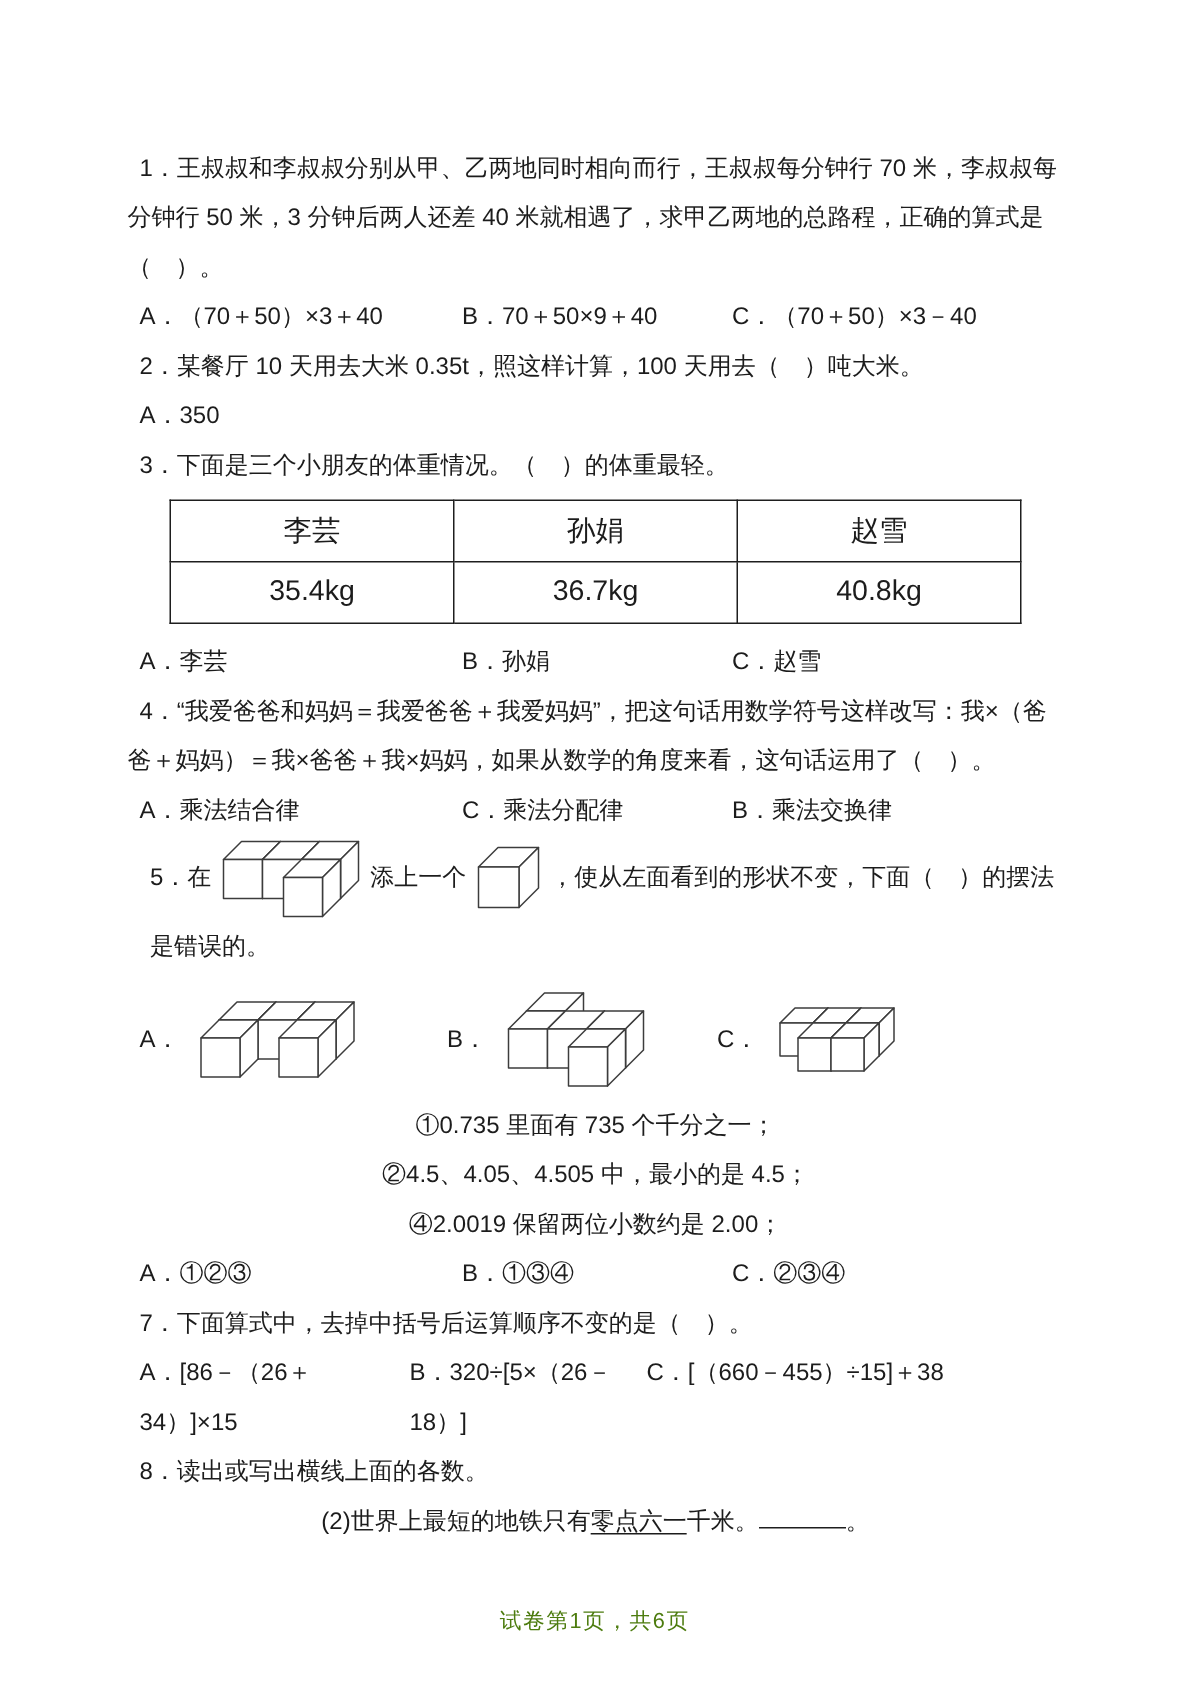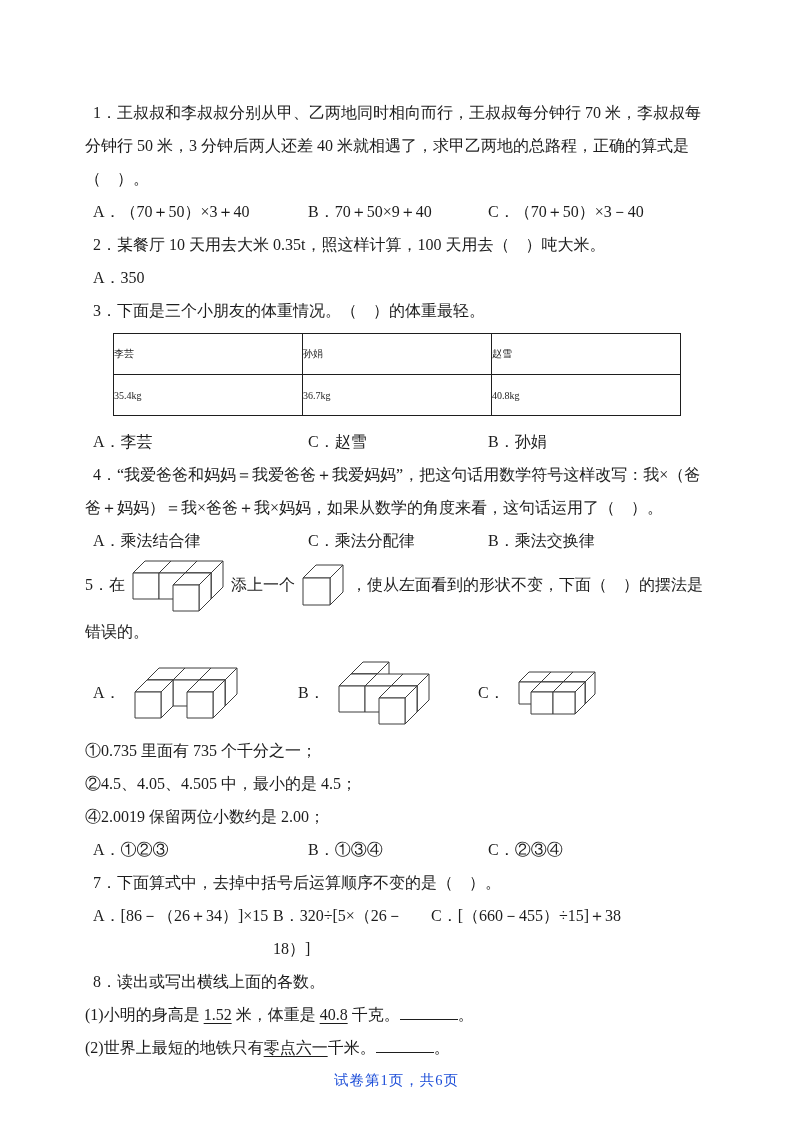--- a/index.html
+++ b/index.html
@@ -1,43 +1,43 @@
 <!DOCTYPE html>
 <html><head>
 <meta charset="utf-8">
 <style>
   html, body { margin:0; padding:0; background:#ffffff; }
   .page {
     width:793px; height:1122px; margin:0 auto; background:#fff;
-    font-family:Liberation Serif, serif;
+    font-family:Liberation Sans, sans-serif;
     color:#1c1c1c; font-size:16px; position:relative;
     box-sizing:border-box; padding:96px 84px 0 85px;
   }
   p.stem { margin:0; line-height:33px; text-indent:8px; }
-  .line { line-height:33px; }
+  .line { line-height:33px;text-align:center; }
   .opts {
     display:grid; grid-template-columns:215px 180px 1fr;
     line-height:33px; padding-left:8px;
   }
   .opts.narrow { grid-template-columns:180px 158px 1fr; }
   .qtable { border-collapse:collapse; margin:6px 0 9px 28px; width:568px; table-layout:fixed; }
-  .qtable td { border:1.6px solid #1e1e1e; height:40px; font-size:10px; padding:0; }
+  .qtable td { border:1.6px solid #1e1e1e; text-align:center; height:40px; font-size:19px; padding:0; }
   .u { text-decoration:underline; text-underline-offset:3px; }
   .blank { display:inline-block; width:58px; border-bottom:1.2px solid #1e1e1e; height:15px; }
-  .figline { line-height:33px; }
+  .figline { line-height:33px;margin-left:15px; }
   .figline svg { vertical-align:middle; margin:2px 6px; }
   .fig-opts {
     display:grid; grid-template-columns:205px 180px 1fr;
     align-items:center; padding-left:8px; margin:12px 0 8px;
   }
   .fig-opt { display:flex; align-items:center; gap:12px; }
   svg.cubes polygon, svg.cubes rect { fill:#ffffff; stroke:#3c3c3c; stroke-width:1; stroke-linejoin:round; }
   .footer {
     position:absolute; bottom:32px; left:0; right:0;
-    text-align:center; font-size:14.5px; color:#1d4ed8; letter-spacing:1px;
+    text-align:center; font-size:14.5px; color:#4d7c0f; letter-spacing:1px;
   }
 </style>
 </head>
 <body>
 
 <div class="page">
 
   <div>
     <p class="stem">1．王叔叔和李叔叔分别从甲、乙两地同时相向而行，王叔叔每分钟行 70 米，李叔叔每分钟行 50 米，3 分钟后两人还差 40 米就相遇了，求甲乙两地的总路程，正确的算式是（　）。</p>
     <div class="opts">
@@ -65,22 +65,22 @@
         </tr>
         <tr>
           <td>35.4kg</td>
           <td>36.7kg</td>
           <td>40.8kg</td>
         </tr>
       </tbody>
     </table>
     <div class="opts">
       <span>A．李芸</span>
+      <span>B．孙娟</span>
       <span>C．赵雪</span>
-      <span>B．孙娟</span>
     </div>
   </div>
 
   <div>
     <p class="stem">4．“我爱爸爸和妈妈＝我爱爸爸＋我爱妈妈”，把这句话用数学符号这样改写：我×（爸爸＋妈妈）＝我×爸爸＋我×妈妈，如果从数学的角度来看，这句话运用了（　）。</p>
     <div class="opts">
       <span>A．乘法结合律</span>
       <span>C．乘法分配律</span>
       <span>B．乘法交换律</span>
     </div>
@@ -186,19 +186,18 @@
     <p class="stem">7．下面算式中，去掉中括号后运算顺序不变的是（　）。</p>
     <div class="opts narrow">
       <span>A．[86－（26＋34）]×15</span>
       <span>B．320÷[5×（26－18）]</span>
       <span>C．[（660－455）÷15]＋38</span>
     </div>
   </div>
 
   <div>
     <p class="stem">8．读出或写出横线上面的各数。</p>
-    <div class="line"><span>(1)小明的身高是 </span><span class="u">1.52</span><span> 米，体重是 </span><span class="u">40.8</span><span> 千克。</span><span class="blank"></span><span>。</span></div>
     <div class="line"><span>(2)世界上最短的地铁只有</span><span class="u">零点六一</span><span>千米。</span><span class="blank"></span><span>。</span></div>
 
   </div>
 
   <div class="footer">试卷第1页，共6页</div>
 </div>
 
 </body></html>

